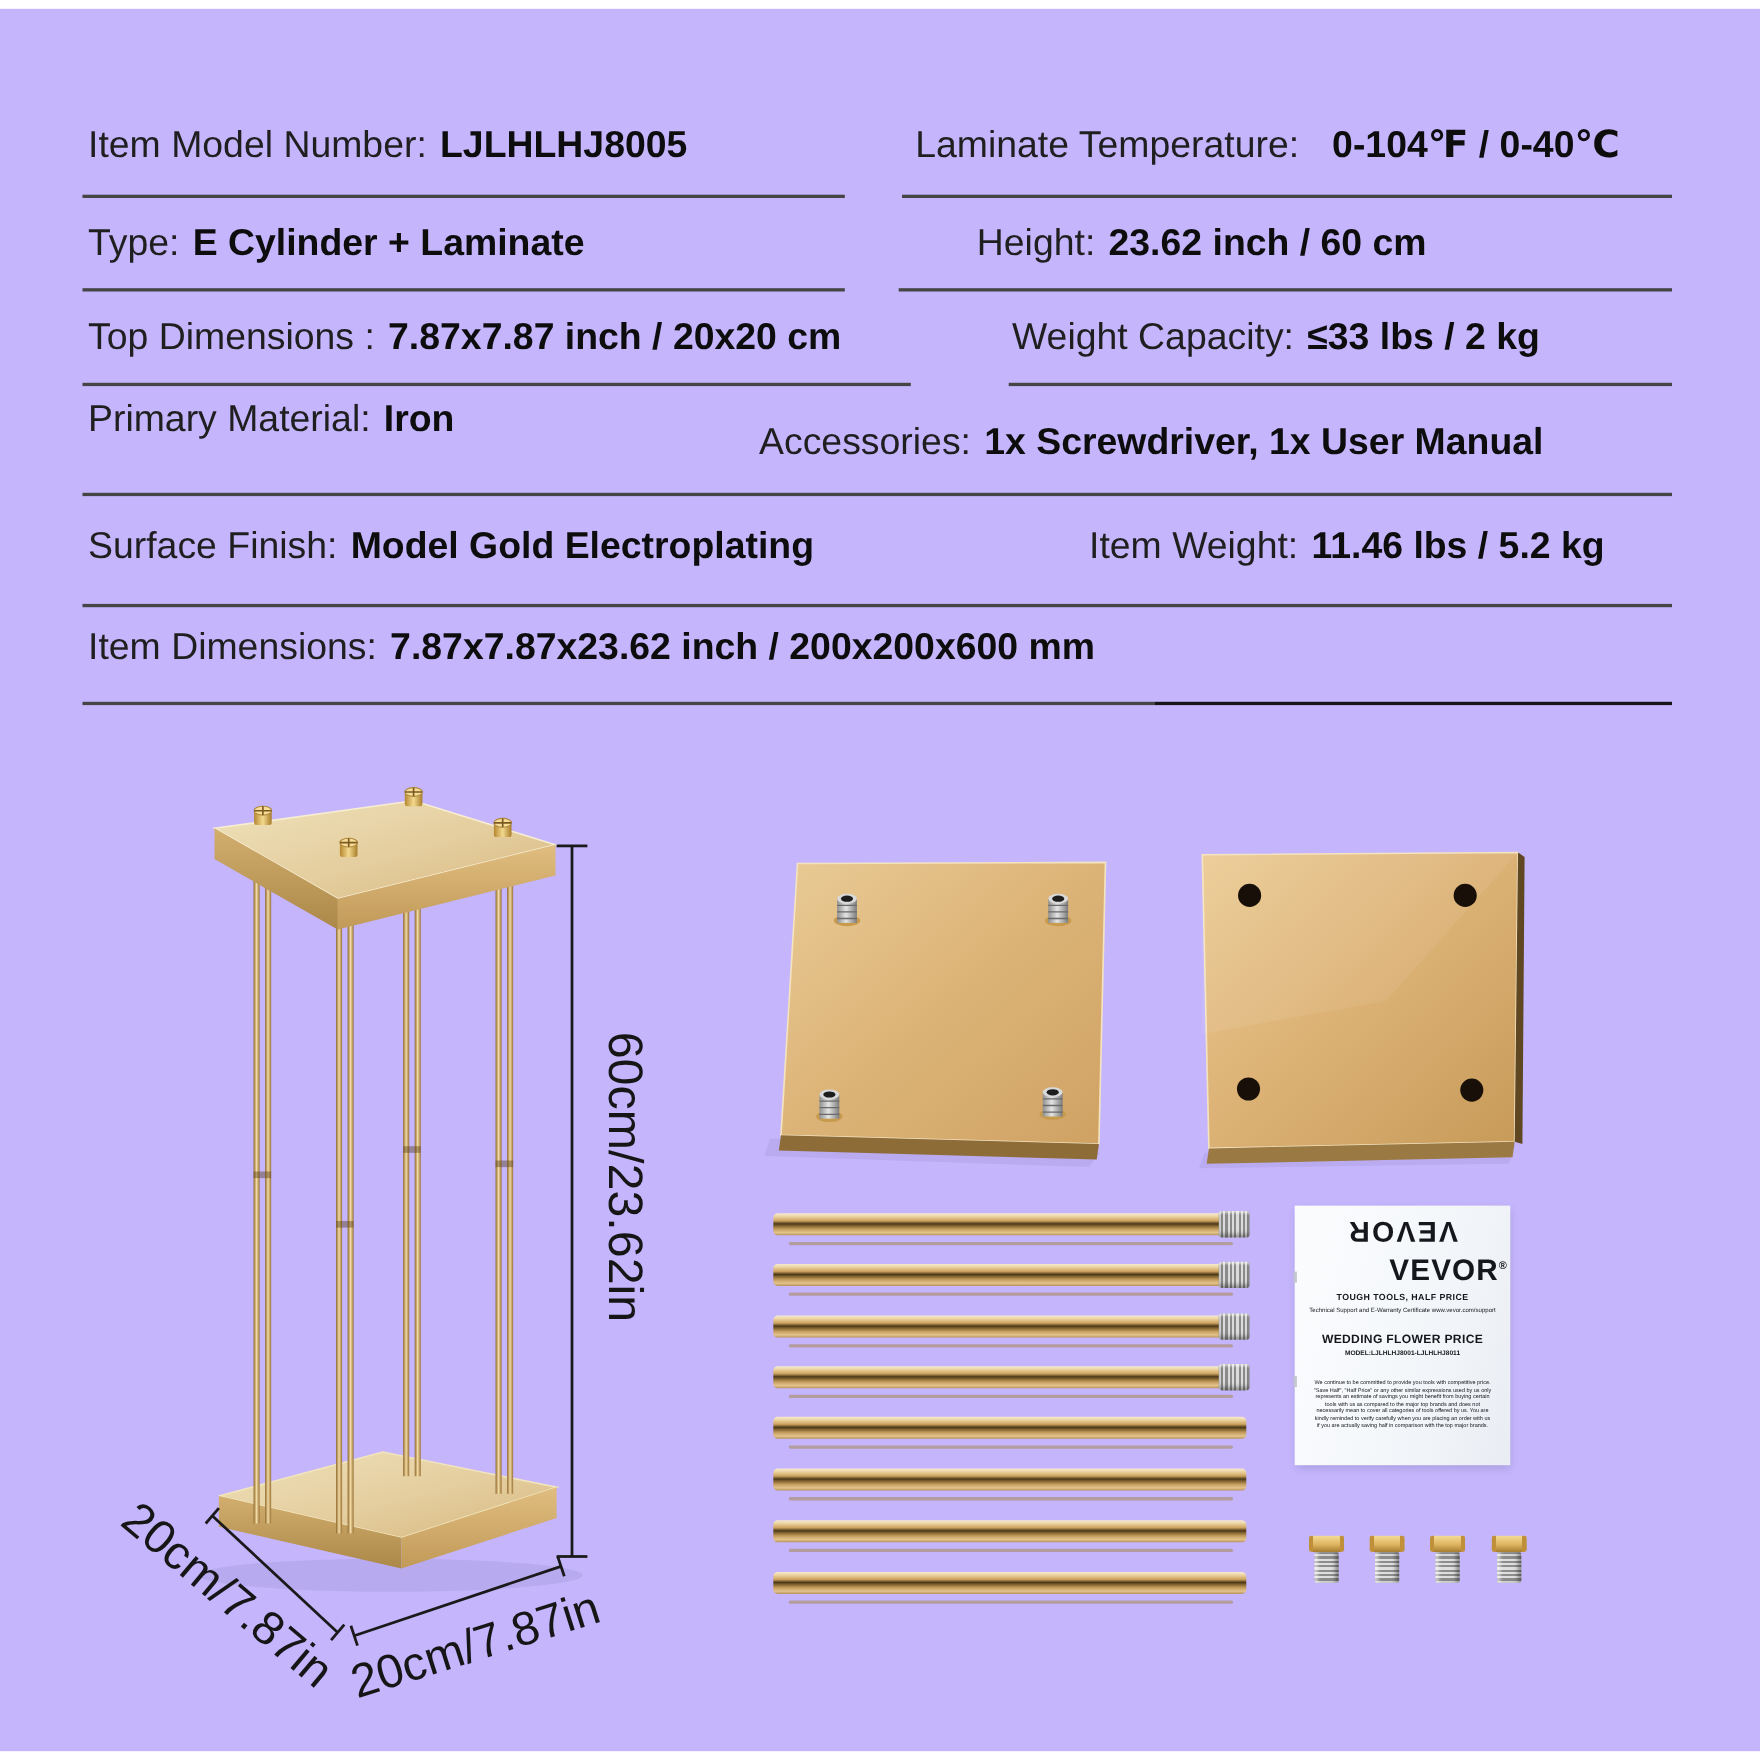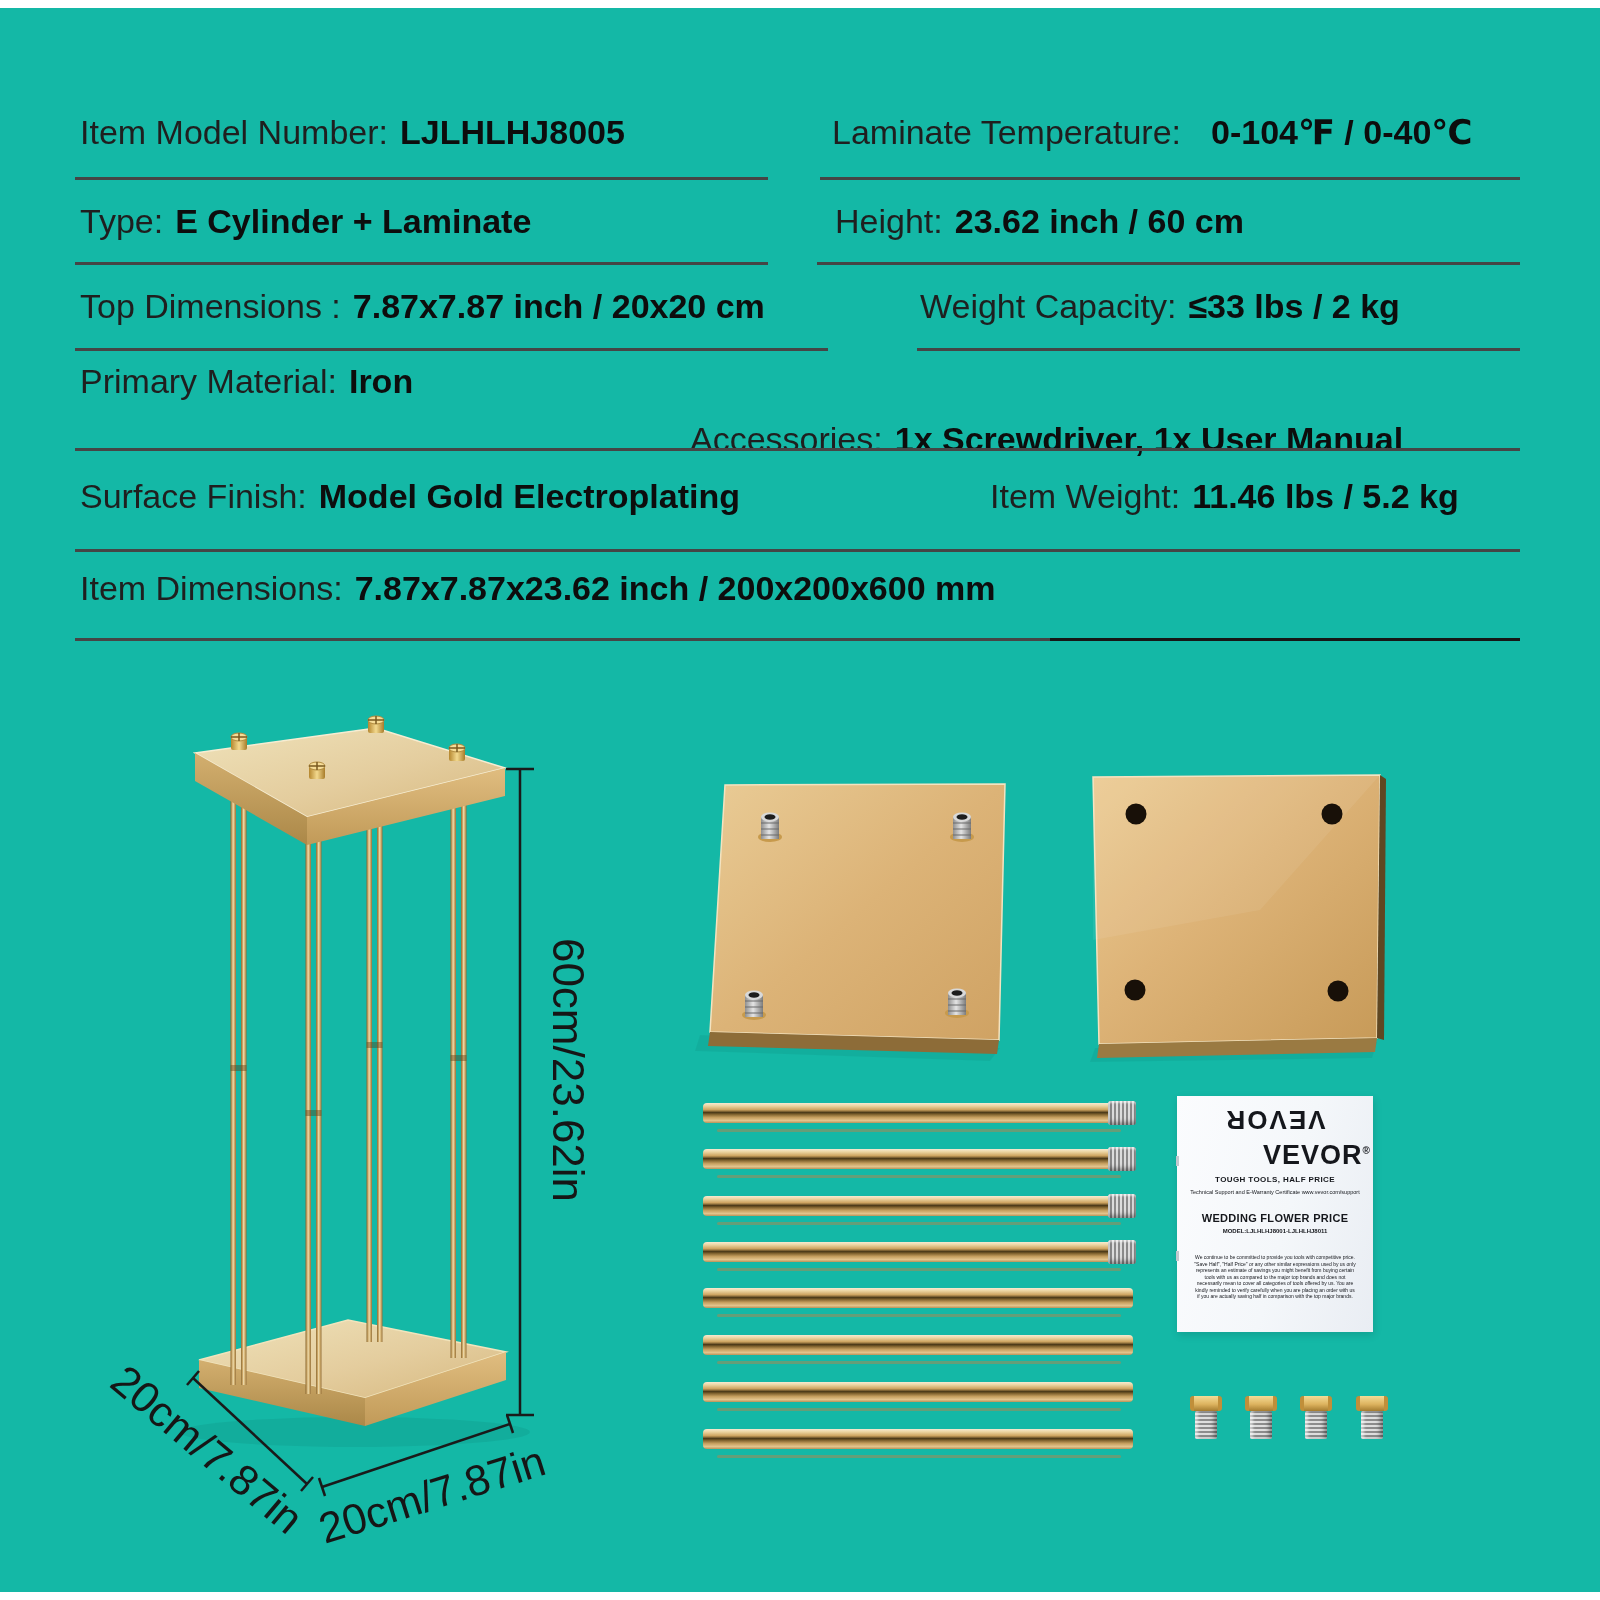--- a/index.html
+++ b/index.html
@@ -1,17 +1,17 @@
 <!DOCTYPE html>
 <html><head>
 <meta charset="utf-8">
 <style>
   html,body{margin:0;padding:0;background:#ffffff;}
   .canvas{
-    position:relative;width:1600px;height:1600px;background:#14b8a6;
+    position:relative;width:1600px;height:1600px;background:#c4b5fd;
     overflow:hidden;font-family:"Liberation Sans","DejaVu Sans",sans-serif;
   }
   .white-strip{position:absolute;left:0;width:1600px;height:8px;background:#ffffff;}
   
   .cell{position:absolute;font-size:34px;color:#1f1f1f;white-space:nowrap;line-height:42px;}
   .cell b{font-weight:700;color:#0d0d0d;margin-left:12px;}
   .cell.gap-lg b{margin-left:30px;}
   .hr{position:absolute;height:3px;background:#454545;}
   .hr.dark{background:#161616;}
   
@@ -52,31 +52,31 @@
   <div class="white-strip" style="top:1592px;"></div>
 
   <div>
 
     <div class="cell" style="left:80px;top:111px;"><span>Item Model Number:</span><b>LJLHLHJ8005</b></div>
     <div class="cell gap-lg" style="left:832px;top:111px;"><span>Laminate Temperature:</span><b>0-104℉ / 0-40℃</b></div>
     <div class="hr" style="left:75px;top:177px;width:693px;"></div>
     <div class="hr" style="left:820px;top:177px;width:700px;"></div>
 
     <div class="cell" style="left:80px;top:200px;"><span>Type:</span><b>E Cylinder + Laminate</b></div>
-    <div class="cell" style="left:835px;top:200px;"><span>Height:</span><b>23.62 inch / 60 cm</b></div>
+    <div class="cell" style="left:888px;top:200px;"><span>Height:</span><b>23.62 inch / 60 cm</b></div>
     <div class="hr" style="left:75px;top:262px;width:693px;"></div>
     <div class="hr" style="left:817px;top:262px;width:703px;"></div>
 
     <div class="cell" style="left:80px;top:285px;"><span>Top Dimensions :</span><b>7.87x7.87 inch / 20x20 cm</b></div>
     <div class="cell" style="left:920px;top:285px;"><span>Weight Capacity:</span><b>≤33 lbs / 2 kg</b></div>
     <div class="hr" style="left:75px;top:348px;width:753px;"></div>
     <div class="hr" style="left:917px;top:348px;width:603px;"></div>
 
     <div class="cell" style="left:80px;top:360px;"><span>Primary Material:</span><b>Iron</b></div>
-    <div class="cell" style="left:690px;top:381px;margin-top:37px;"><span>Accessories:</span><b>1x Screwdriver, 1x User Manual</b></div>
+    <div class="cell" style="left:690px;top:381px;"><span>Accessories:</span><b>1x Screwdriver, 1x User Manual</b></div>
     <div class="hr" style="left:75px;top:448px;width:1445px;"></div>
 
     <div class="cell" style="left:80px;top:475px;"><span>Surface Finish:</span><b>Model Gold Electroplating</b></div>
     <div class="cell" style="left:990px;top:475px;text-align:center;"><span>Item Weight:</span><b>11.46 lbs / 5.2 kg</b></div>
     <div class="hr" style="left:75px;top:549px;width:1445px;"></div>
 
     <div class="cell" style="left:80px;top:567px;"><span>Item Dimensions:</span><b>7.87x7.87x23.62 inch / 200x200x600 mm</b></div>
     <div class="hr" style="left:75px;top:638px;width:975px;"></div>
     <div class="hr dark" style="left:1050px;top:638px;width:470px;"></div>
   </div>

